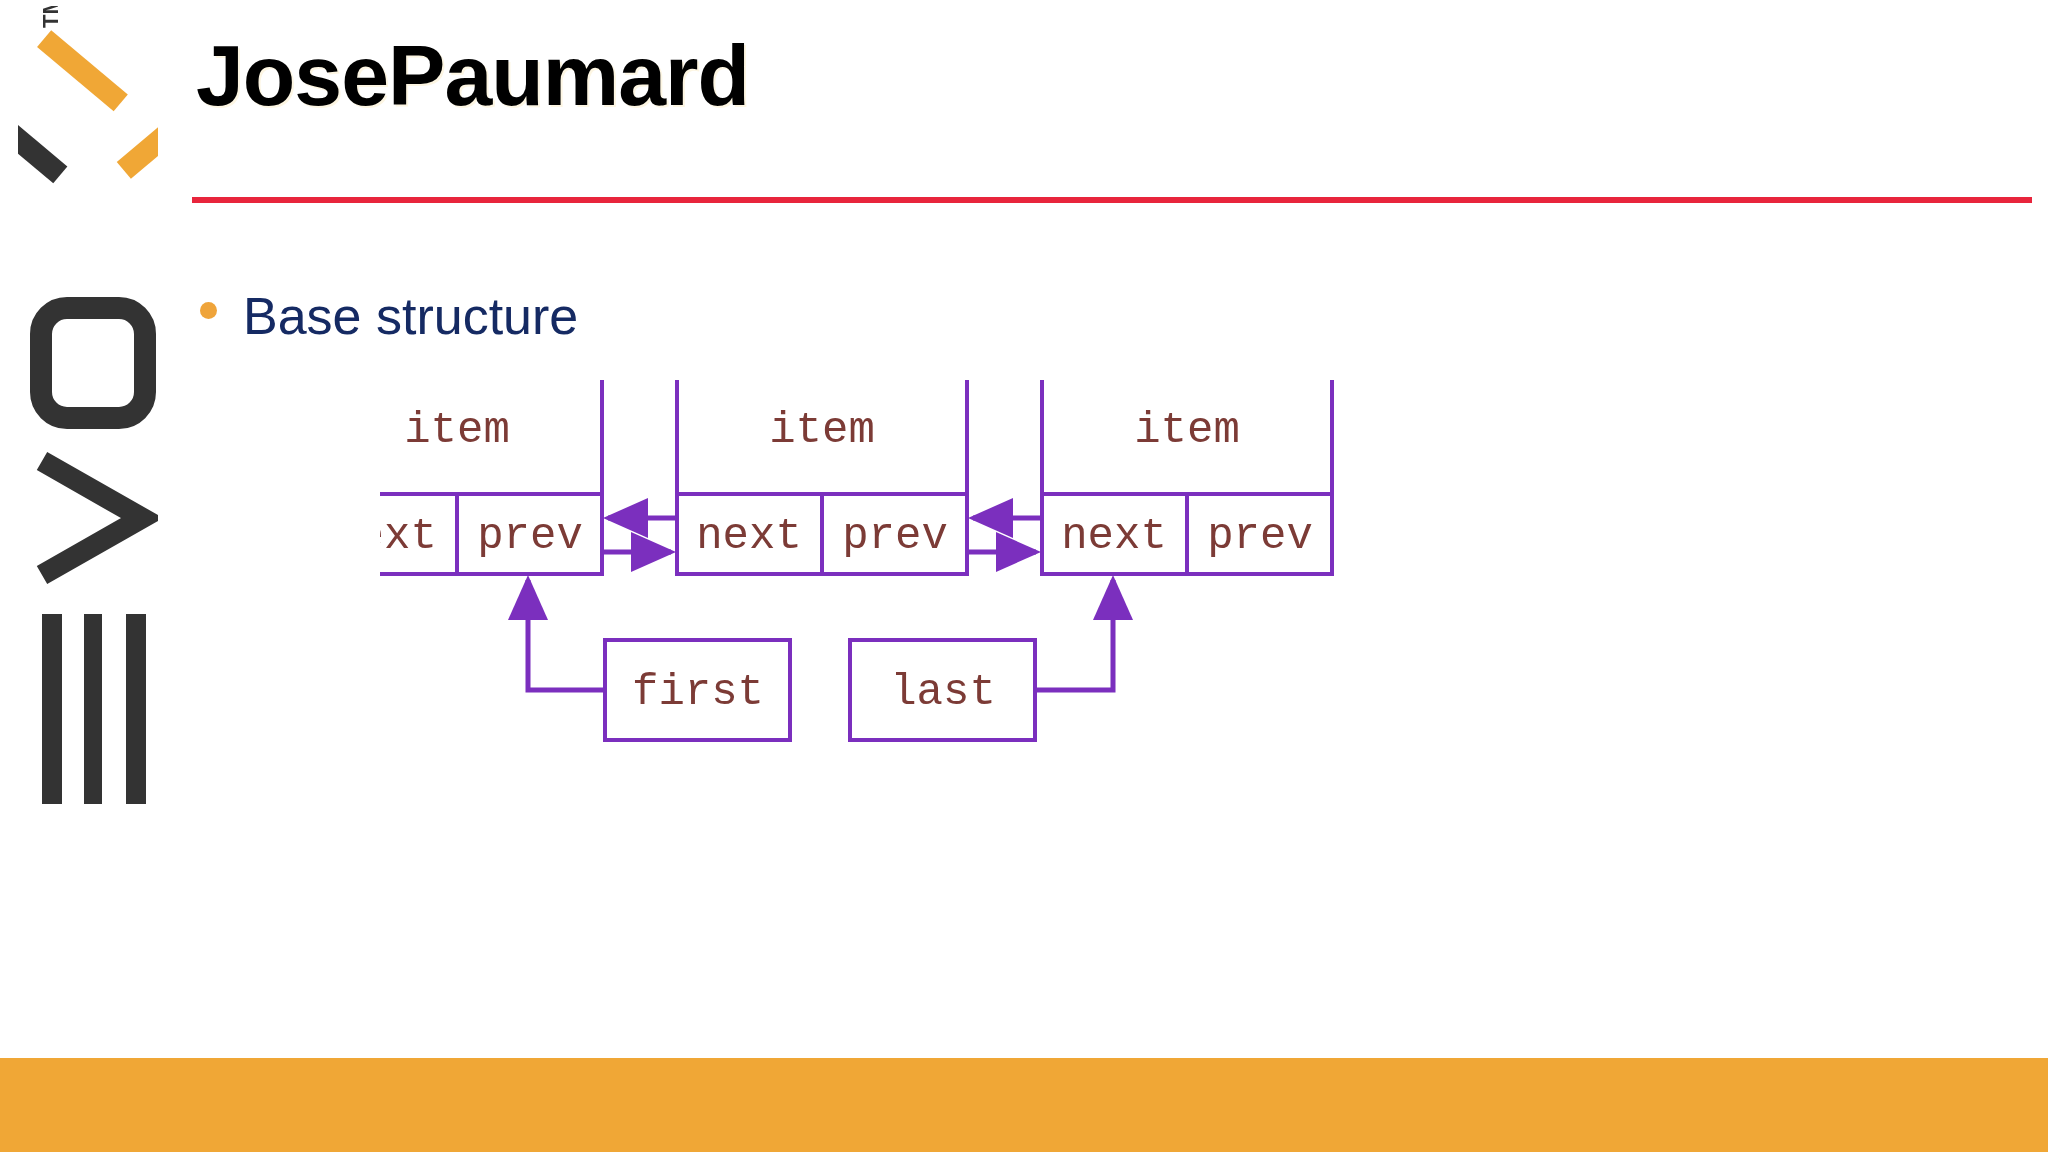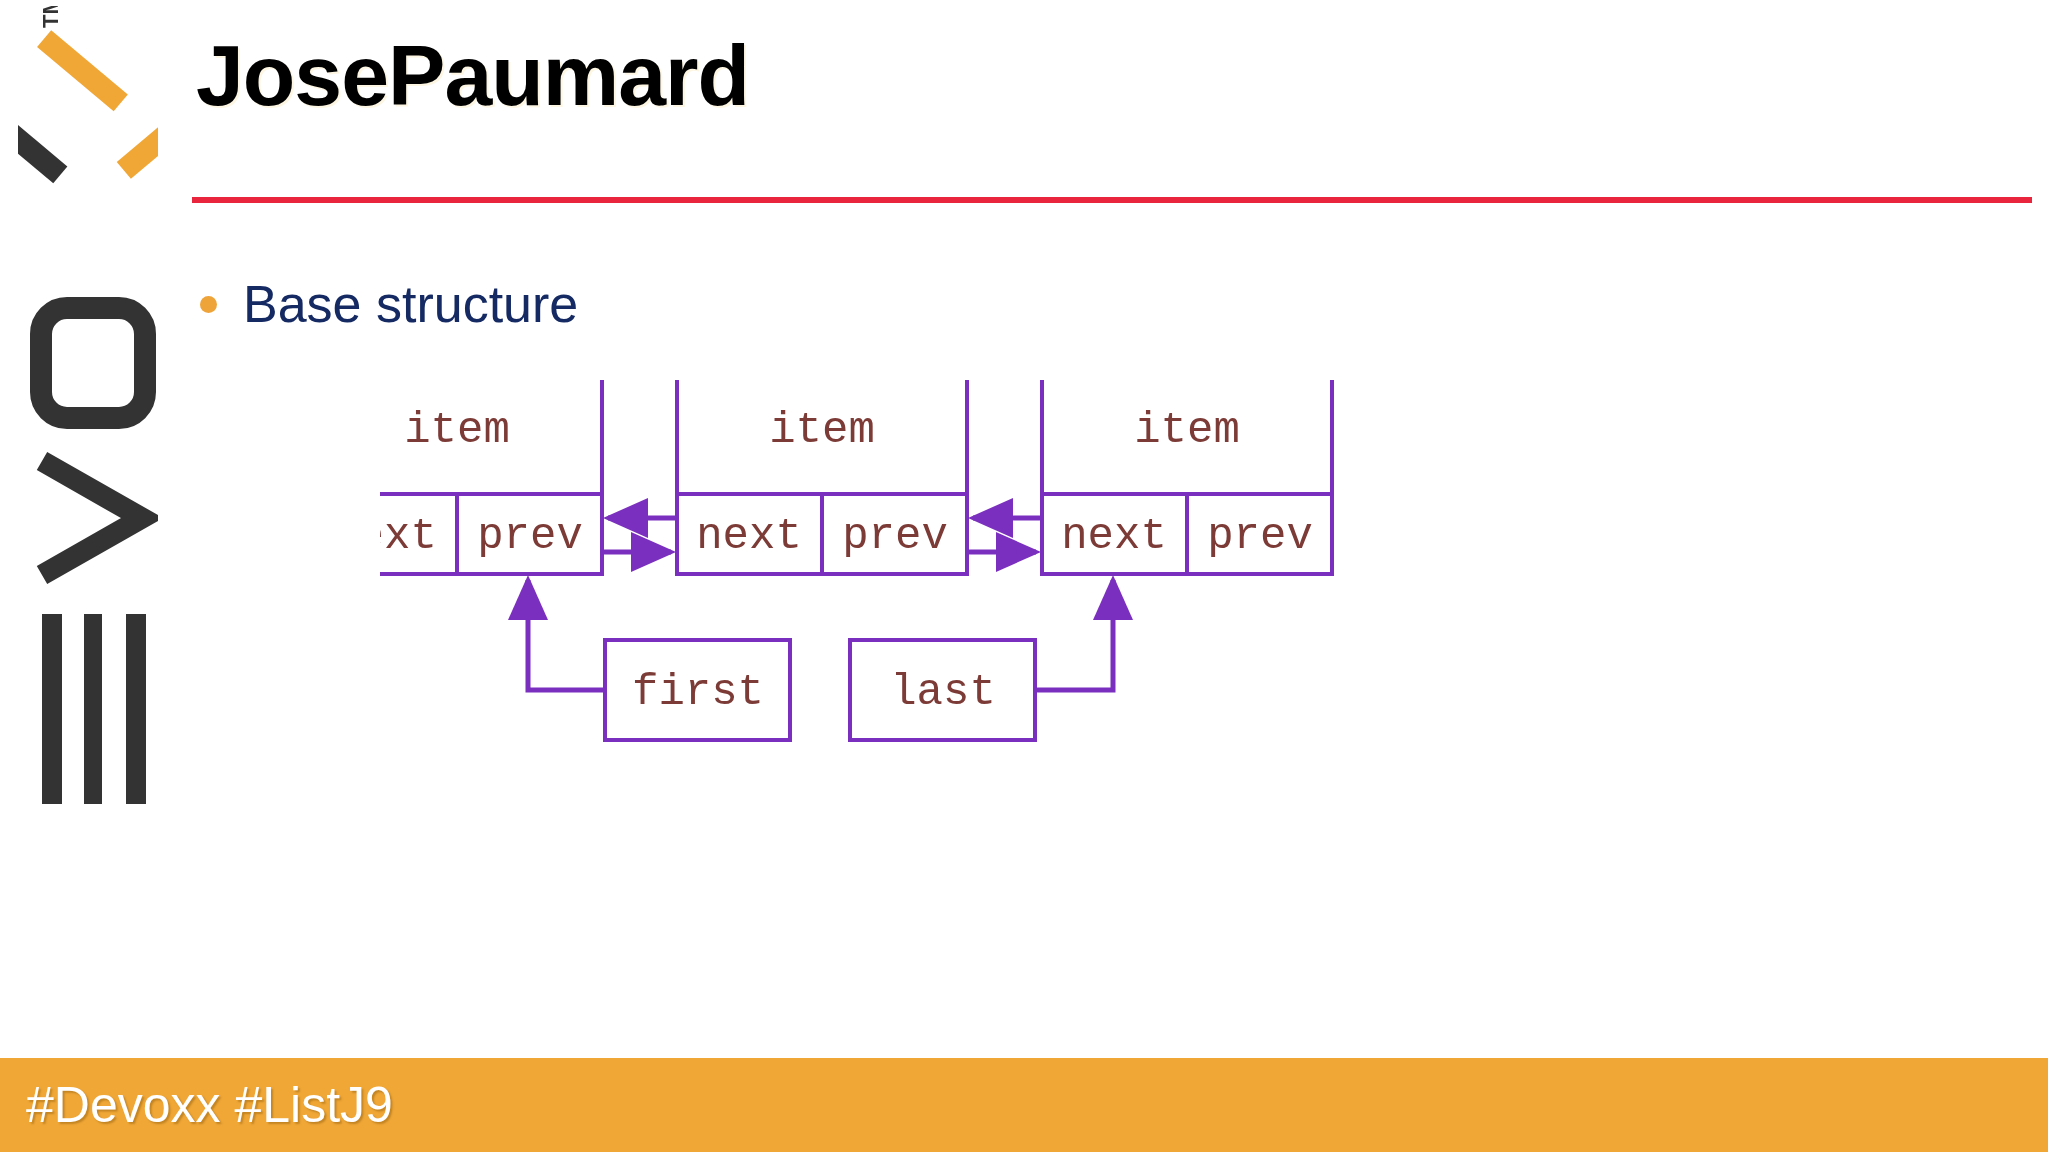--- a/index.html
+++ b/index.html
@@ -64,20 +64,21 @@
     height: 17px;
     border-radius: 50%;
     background: #efa43a;
     flex: 0 0 auto;
   }
   #bullet-text {
     font-size: 52px;
     color: #152a63;
     line-height: 1.1;
     white-space: nowrap;
+    margin-top: 12px;
   }
 
   
   #diagram {
     position: absolute;
     left: 380px;
     top: 380px;
     width: 1060px;
     height: 620px;
   }
@@ -239,16 +240,15 @@
 
       <g>
         <rect class="box-stroke" x="470" y="260" width="185" height="100"></rect>
         <text class="ptr-text" x="563" y="312">last</text>
         <polyline class="conn" points="655,310 733,310 733,200" marker-end="url(#ah)"></polyline>
       </g>
     </svg>
   </div>
 
   <div id="footer">
-    <span class="footer-text">#Devoxx #ListJ9</span>
   </div>
 
 </div>
 
 </body></html>

